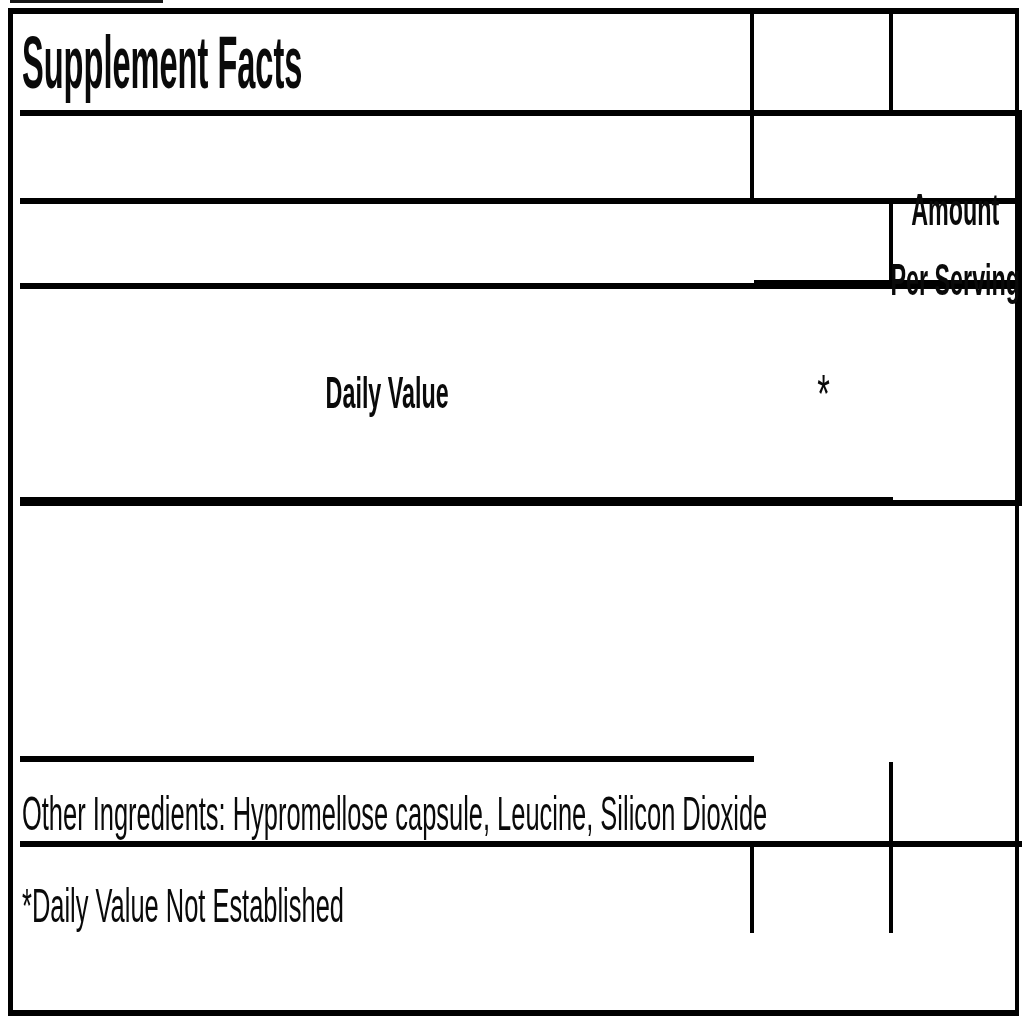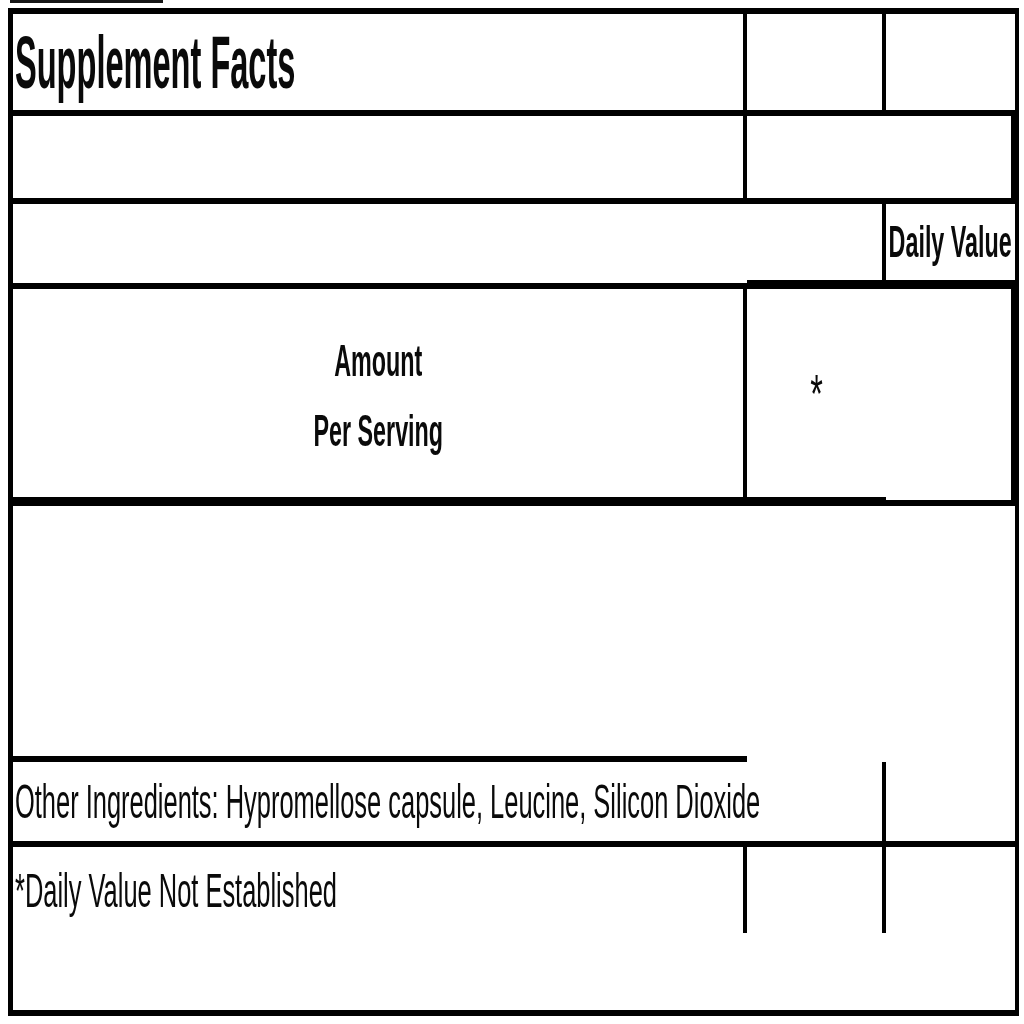--- a/index.html
+++ b/index.html
@@ -31,36 +31,37 @@
     width: 1011px;
     height: 1008px;
     box-sizing: border-box;
     background: #ffffff;
     border-style: solid;
     border-color: #000000;
     border-width: 6px 4px 6px 5px;
     display: grid;
     grid-template-columns: 734px 139px 129px;
     grid-template-rows: 102px 88px 85px 217px 256px 85px 86px 77px;
+    padding-left: 7px;
   }
   .c {
     box-sizing: border-box;
     border-right: 4px solid #000000;
     border-bottom: 6px solid #000000;
     display: flex;
     align-items: center;
     justify-content: flex-start;
     padding-left: 2px;
     overflow: visible;
   }
   .c.center { justify-content: center; padding-left: 0; }
   .c.no-r   { border-right: none; }
   .c.thick-b { border-bottom-width: 9px; }
-  .c.no-b   { border-bottom: none; }
-  .c.span2  { grid-column: 1 / 3; }
+  .c.no-b   { border-bottom: none; align-items: flex-end; }
+  .c.span2  { grid-column: 1 / 3; align-items: flex-end; }
 
   
   .tx {
     display: inline-block;
     white-space: nowrap;
     transform-origin: 0 50%;
   }
   .tx.centered { transform-origin: 50% 50%; }
 
   .t-title {
@@ -103,28 +104,28 @@
     <div class="c"></div>
     <div class="c no-r"></div>
 
     <div class="c"></div>
     <div class="c no-r"></div>
 
     <div class="c"></div>
     <div class="c no-r"></div>
 
     <div class="c thick-b"></div>
-    <div class="c thick-b no-r center">
-      <span class="tx centered t-bold-hdr">Daily Value</span>
-    </div>
     <div class="c thick-b center hdr-pad">
       <div class="tx centered t-bold-hdr">
         <div>Amount</div>
         <div>Per Serving</div>
       </div>
+    </div>
+    <div class="c thick-b no-r center">
+      <span class="tx centered t-bold-hdr">Daily Value</span>
     </div>
 
     <div class="c thick-b no-r center">
       <span class="tx centered t-ast">*</span>
     </div>
 
     <div class="c"></div>
     <div class="c no-r"></div>
 
     <div class="c span2">

